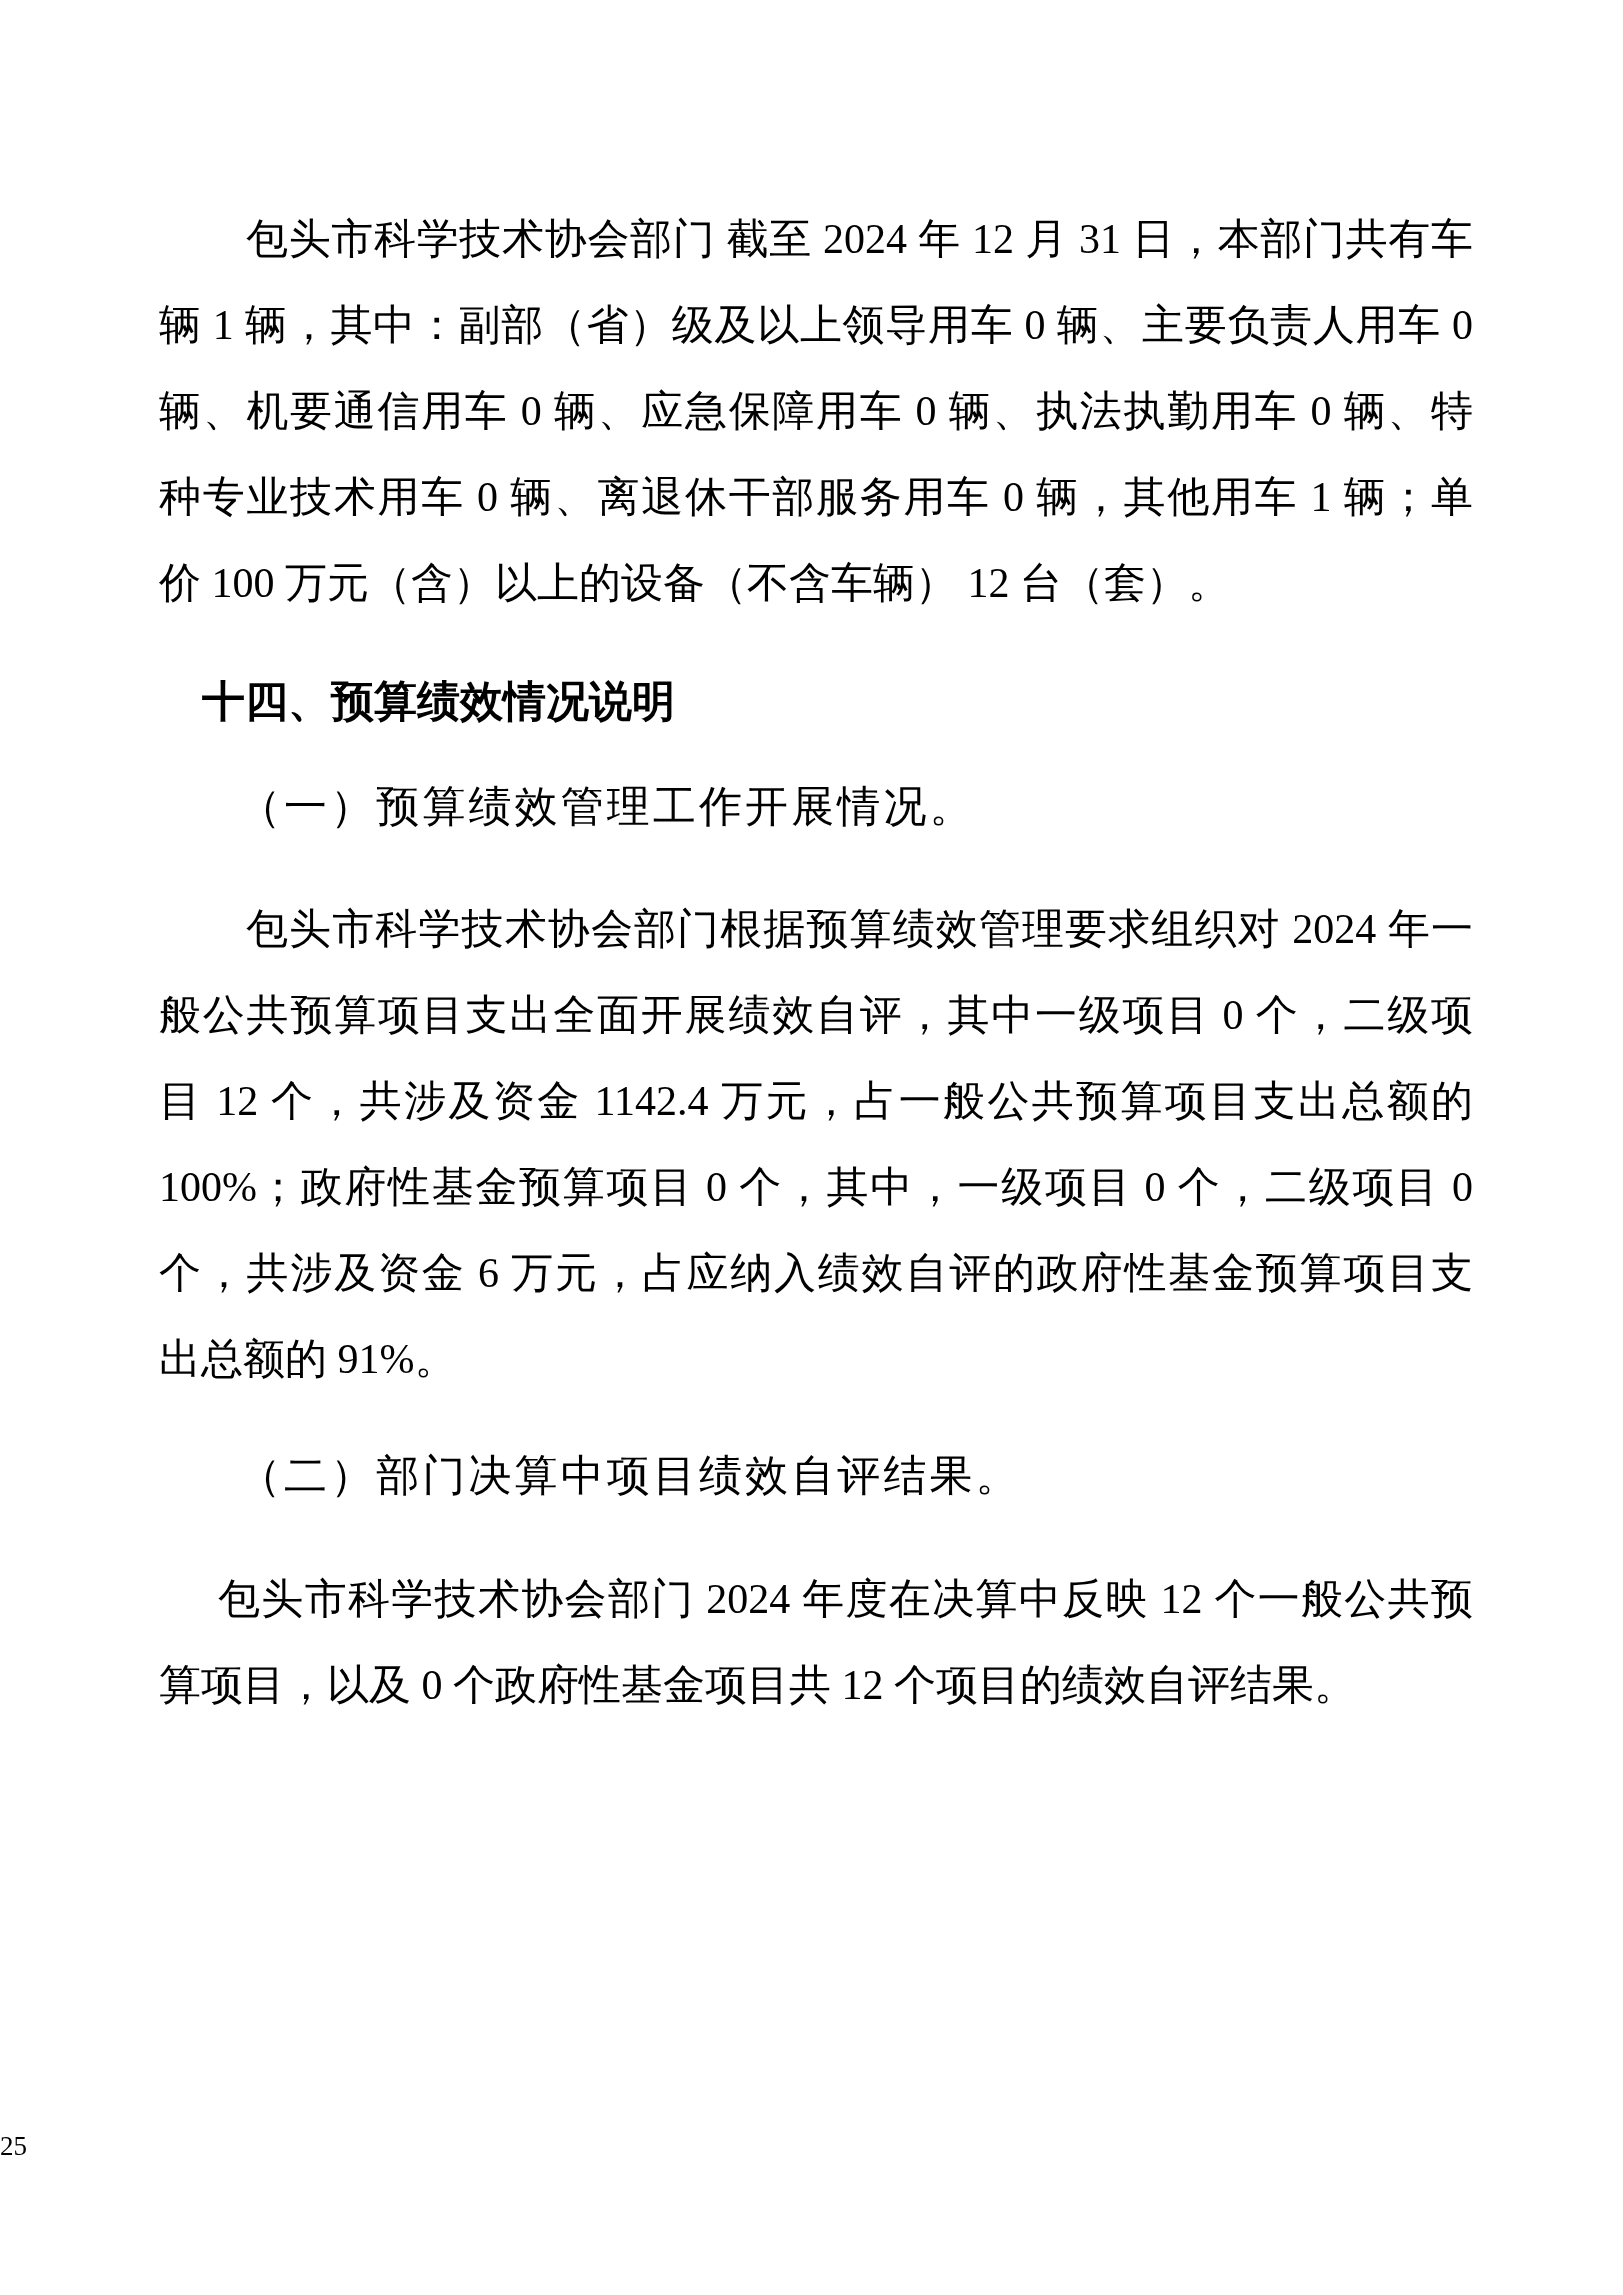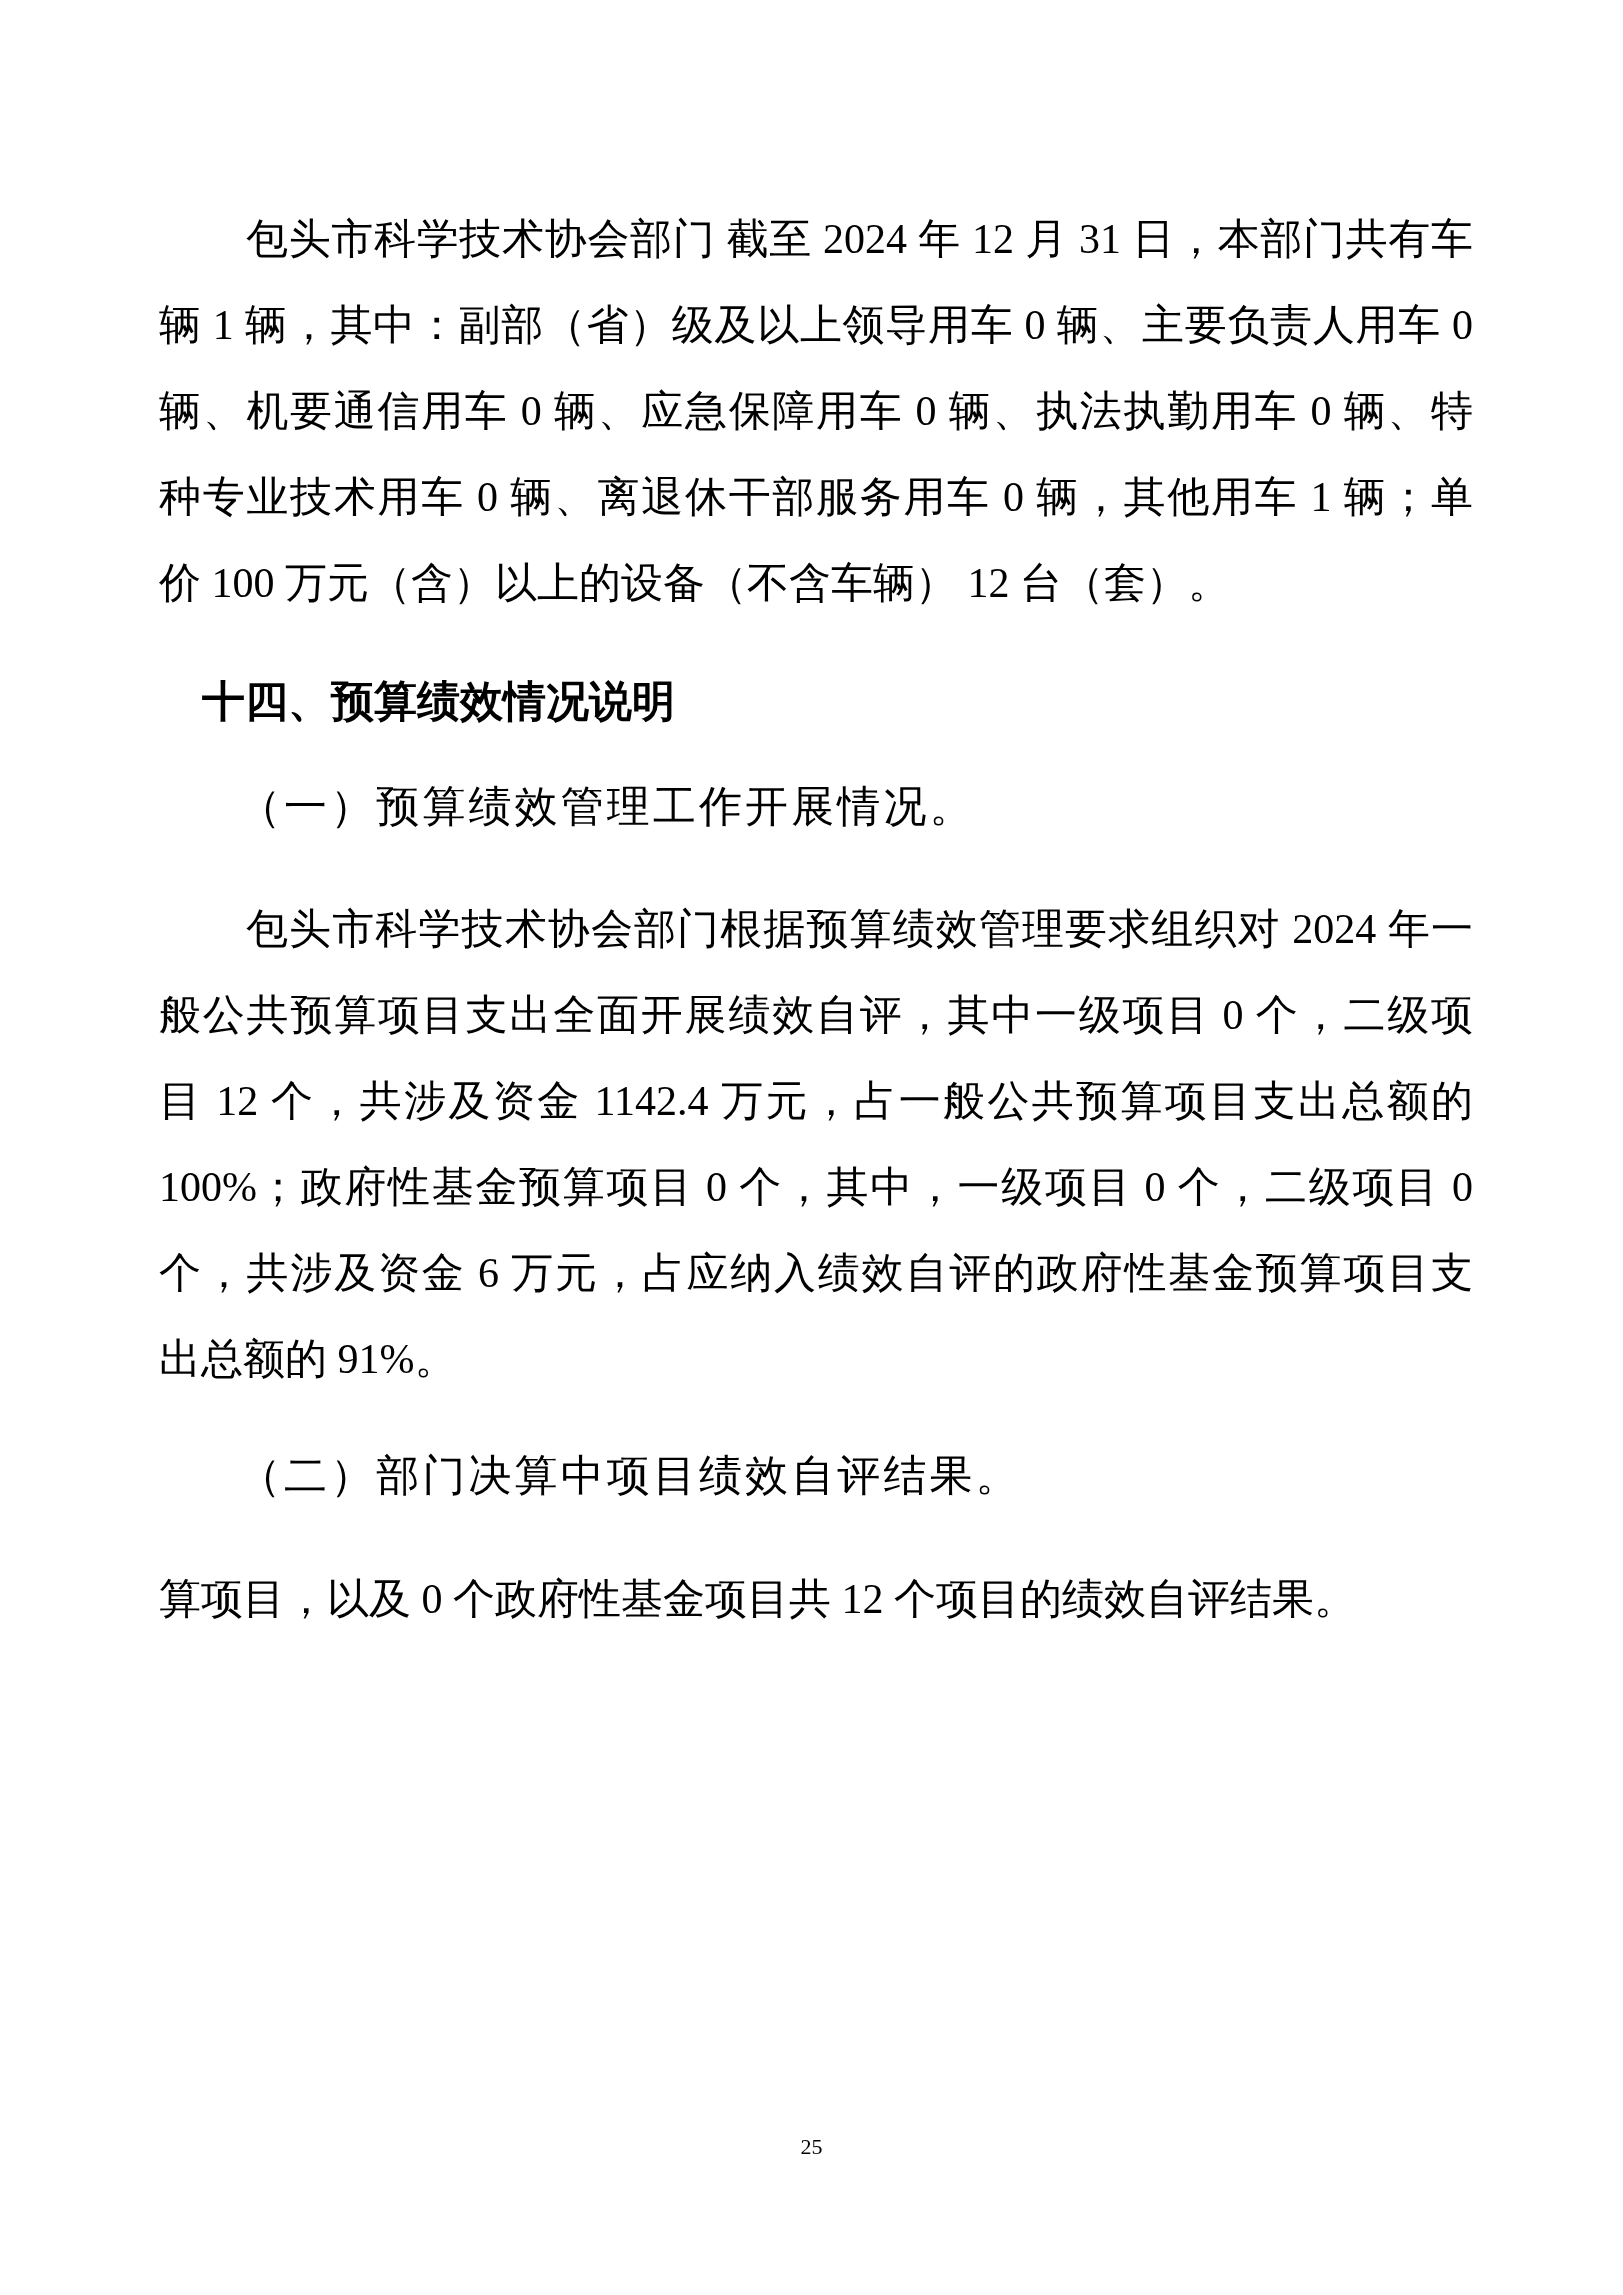--- a/index.html
+++ b/index.html
@@ -57,22 +57,22 @@
   .mt-p2 { margin-top: 36px; }
   .mt-sub2 { margin-top: 31px; }
   .mt-p3 { margin-top: 37px; }
   .mt-p4 { margin-top: 30px; }
 
   .page-number {
     position: absolute;
     left: 0;
     top: 2126px;
     width: 100%;
-    text-align: center;
-    font-size: 22px;
+    text-align: left;
+    font-size: 27px;
     line-height: 41px;
   }
 </style>
 </head>
 <body>
 
 <div class="page">
   <div class="text-column">
 
     <div class="para">
@@ -92,20 +92,21 @@
       <div class="line">般公共预算项目支出全面开展绩效自评，其中一级项目 0 个，二级项</div>
       <div class="line">目 12 个，共涉及资金 1142.4 万元，占一般公共预算项目支出总额的</div>
       <div class="line">100%；政府性基金预算项目 0 个，其中，一级项目 0 个，二级项目 0</div>
       <div class="line">个，共涉及资金 6 万元，占应纳入绩效自评的政府性基金预算项目支</div>
       <div class="line line--last">出总额的 91%。</div>
     </div>
 
     <div class="sub-heading mt-sub2">（二）部门决算中项目绩效自评结果。</div>
 
     <div class="para mt-p3">
+      <div class="line ind-115">包头市科学技术协会部门 2024 年度在决算中反映 12 个一般公共预</div>
       <div class="line line--last">算项目，以及 0 个政府性基金项目共 12 个项目的绩效自评结果。</div>
     </div>
 
 
   </div>
 
   <div class="page-number">25</div>
 </div>
 
 

